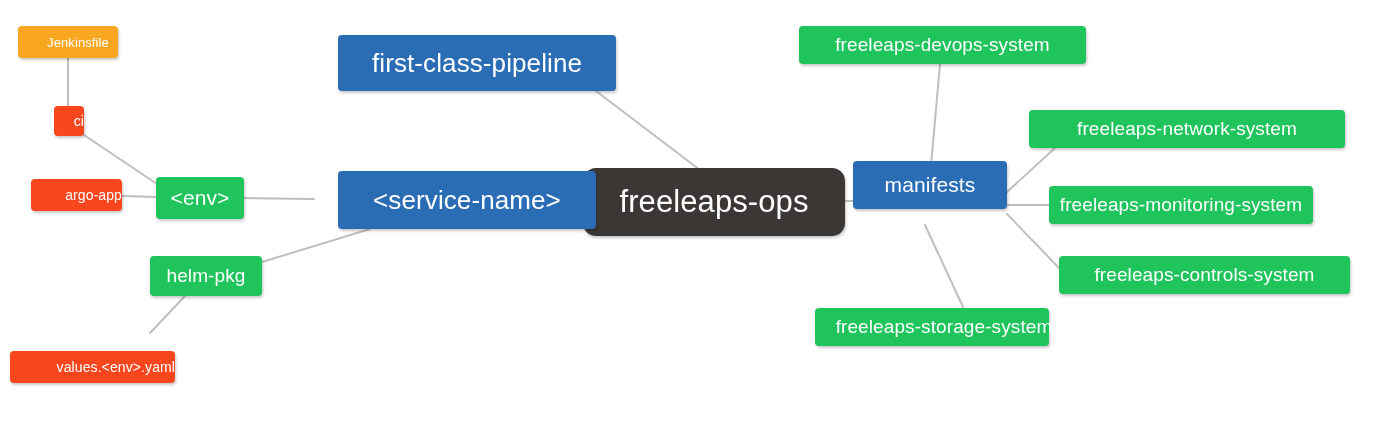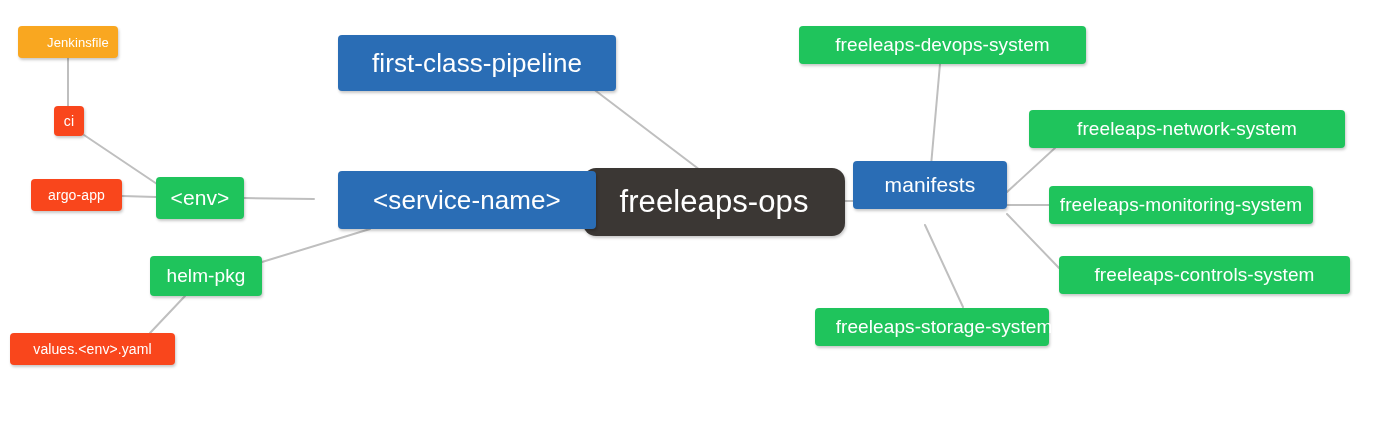--- a/index.html
+++ b/index.html
@@ -48,21 +48,21 @@
   }
   .node-blue     { background: #2a6db5; }
   .node-green    { background: #1fc45c; }
   .node-red      { background: #f9461c; }
   .node-orange   { background: #f9a720; padding-left: 20px; }
 
   .size-xl  { font-size: 31px; }
   .size-lg  { font-size: 26px; margin-left: 24px; }
   .size-md  { font-size: 21px; }
   .size-sm  { font-size: 19px; }
-  .size-xs  { font-size: 14px; }
+  .size-xs  { font-size: 14px; justify-content: flex-end; }
   .size-xxs { font-size: 13px; }
 </style>
 </head>
 <body>
 
 <div id="canvas">
   <svg id="edge-layer" viewBox="0 0 1390 421">
       <path class="edge" d="M 592 88 L 700 170"></path>
       <path class="edge" d="M 572 200 L 583 200"></path>
       <path class="edge" d="M 845 201 L 853 201"></path>
@@ -99,21 +99,21 @@
       </div>
       <div class="node node-red size-xs" style="left: 54px; top: 106px; width: 30px; height: 30px;">
         <span>ci</span>
       </div>
       <div class="node node-orange size-xxs" style="left: 18px; top: 26px; width: 100px; height: 32px;">
         <span>Jenkinsfile</span>
       </div>
       <div class="node node-red size-xs" style="left: 31px; top: 179px; width: 91px; height: 32px;">
         <span>argo-app</span>
       </div>
-      <div class="node node-red size-xs" style="left: 10px; top: 333px; width: 165px; height: 32px;">
+      <div class="node node-red size-xs" style="left: 10px; top: 351px; width: 165px; height: 32px;">
         <span>values.&lt;env&gt;.yaml</span>
       </div>
       <div class="node node-green size-sm" style="left: 799px; top: 26px; width: 287px; height: 38px;">
         <span>freeleaps-devops-system</span>
       </div>
       <div class="node node-green size-sm" style="left: 1029px; top: 110px; width: 316px; height: 38px;">
         <span>freeleaps-network-system</span>
       </div>
       <div class="node node-green size-sm" style="left: 1049px; top: 186px; width: 264px; height: 38px;">
         <span>freeleaps-monitoring-system</span>

